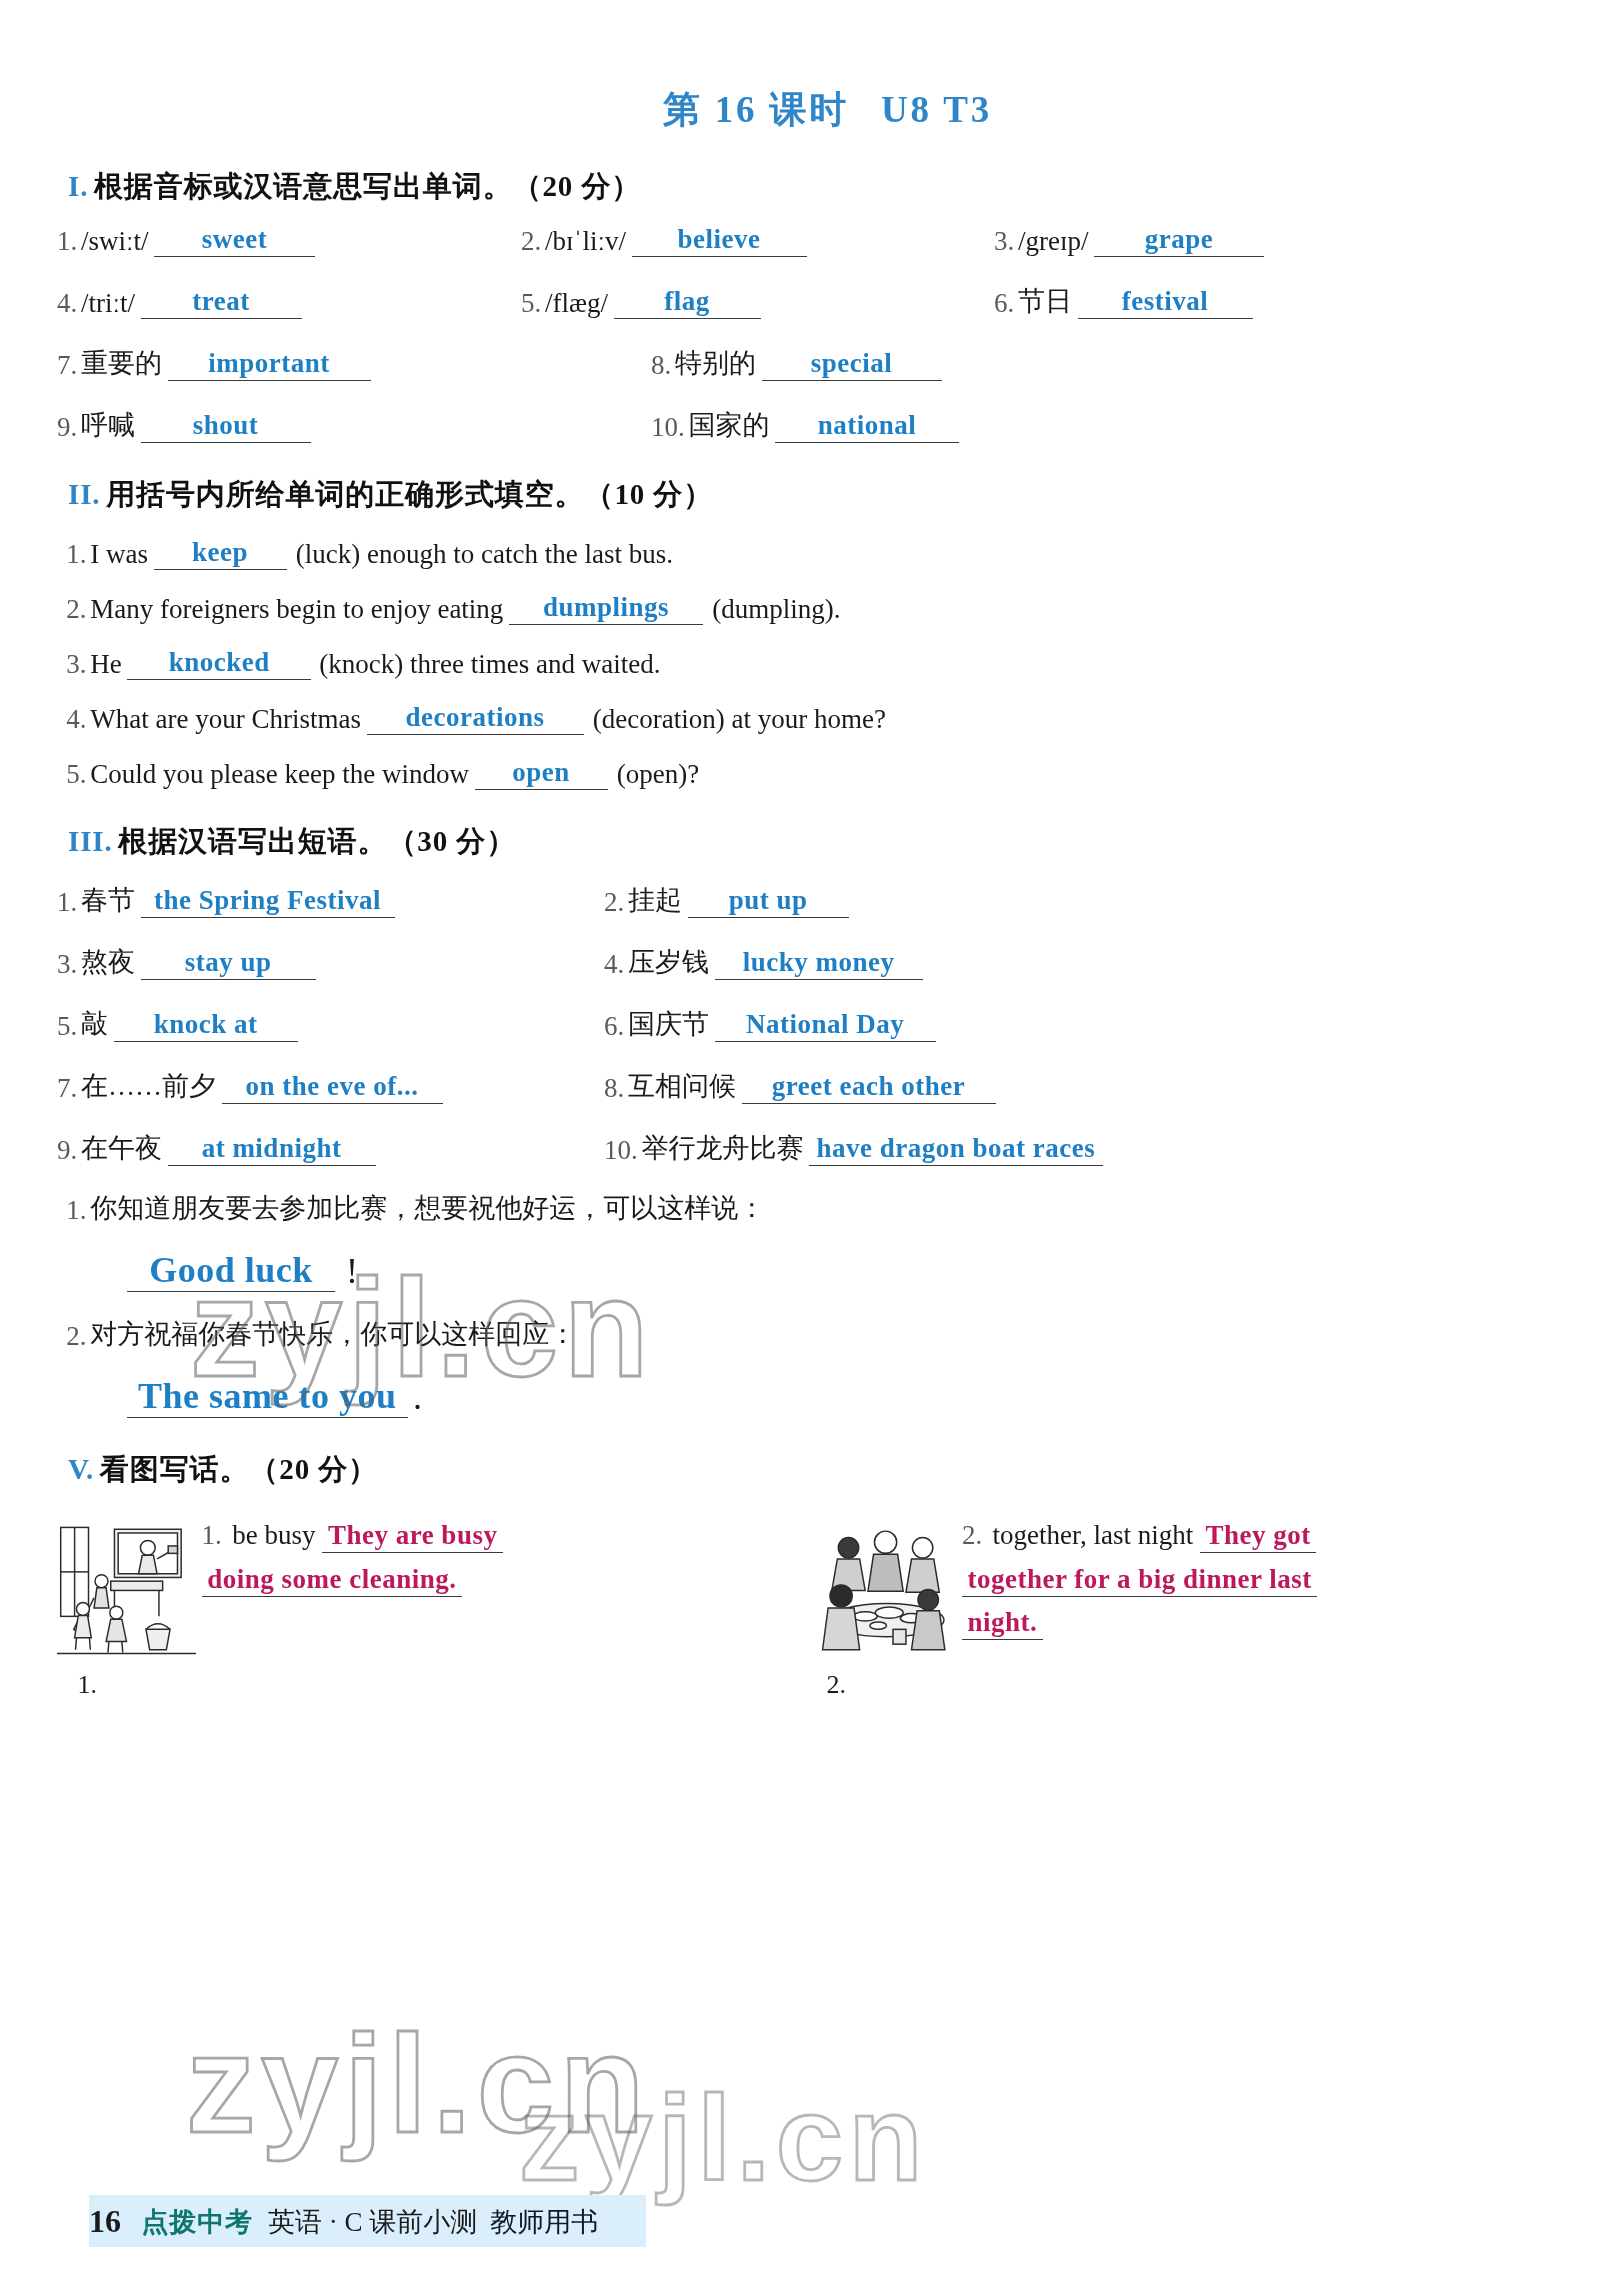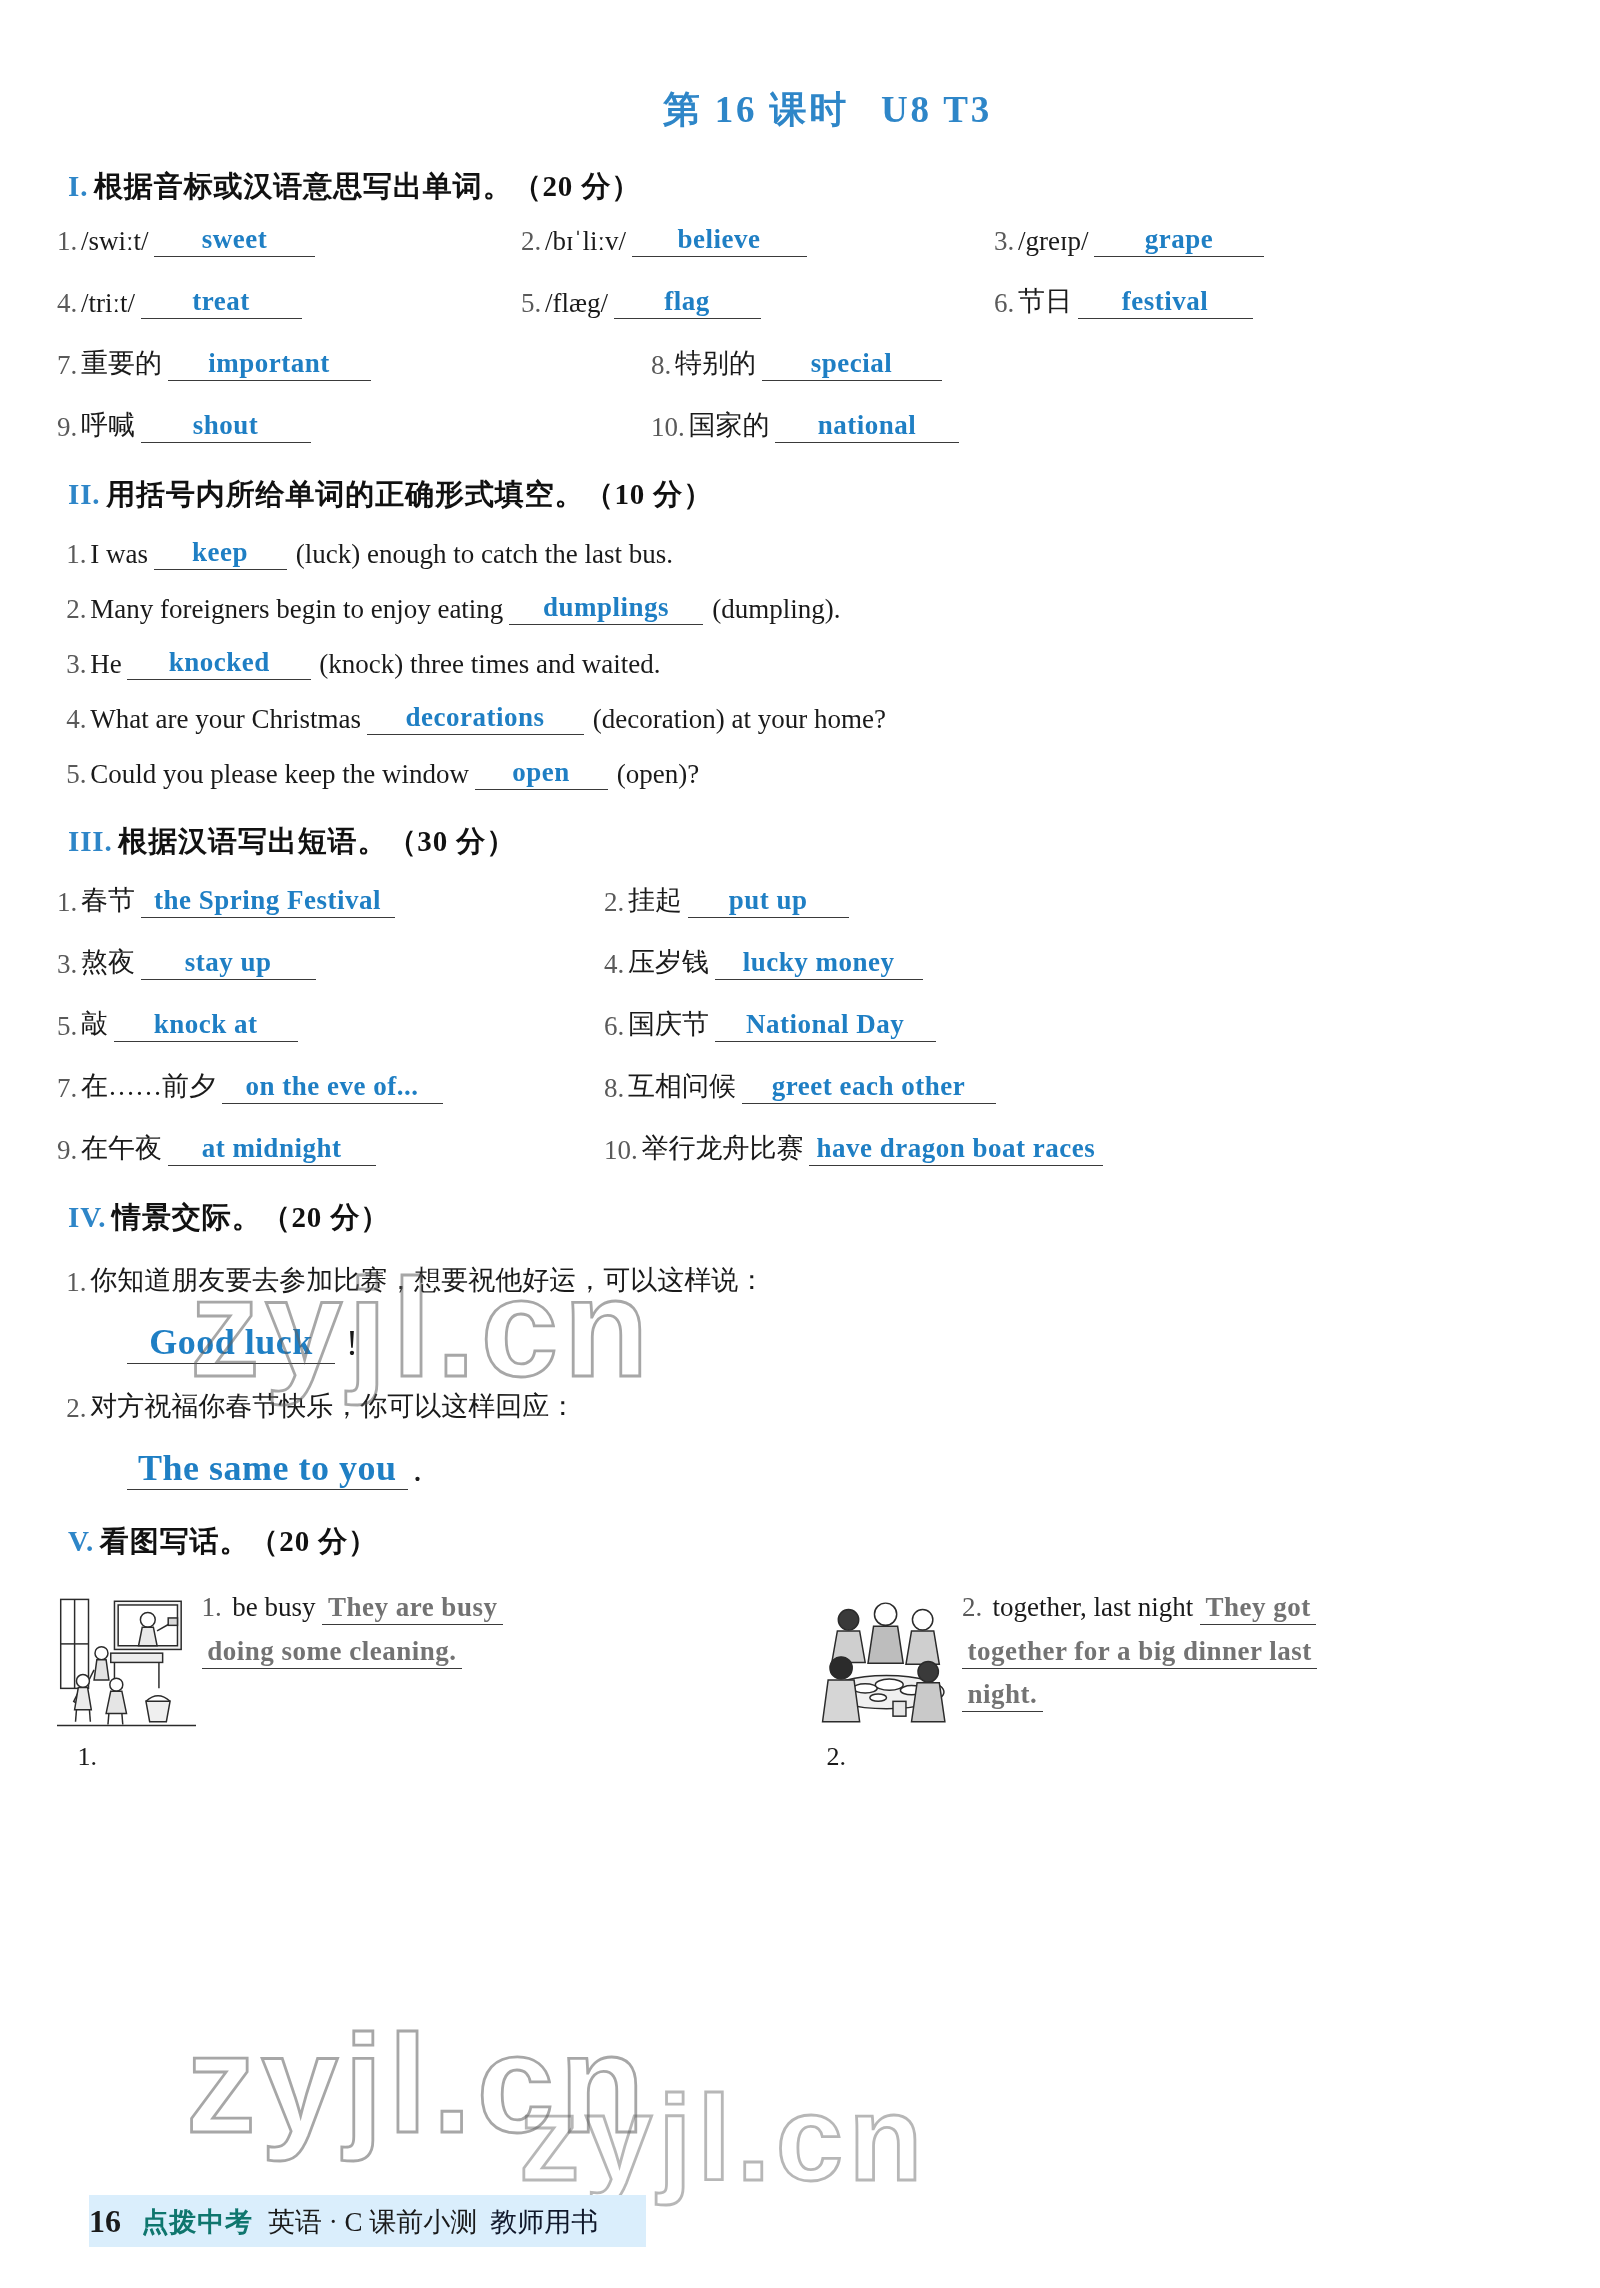--- a/index.html
+++ b/index.html
@@ -145,21 +145,21 @@
     position: relative;
     margin-top: 5.6px;
   }
   .pictext {
     font-size: 27px;
     line-height: 1.62;
     padding-left: 5.6px;
     flex: 1;
   }
   .pictext .ans {
-    color: #737373;
+    color: #be185d;
     font-weight: bold;
     border-bottom: 1.9px solid #3a3a3a;
     padding: 0 5.6px 1.9px 5.6px;
     letter-spacing: 0.5px;
   }
   .piccap {
     font-size: 26px;
     margin-top: 11px;
   }
   .piccap-left { margin-left: 20.4px; }
@@ -382,23 +382,20 @@
         <span class="qlabel">在午夜</span>
         <span class="blank" style="min-width:186px">at midnight</span>
       </div>
       <div class="cellitem">
         <span class="qnum">10.</span>
         <span class="qlabel">举行龙舟比赛</span>
         <span class="blank narrow" style="min-width:278px">have dragon boat races</span>
       </div>
     </div>
 
-    <div class="sec-head">
-      <span class="sec-num">IV.</span><span>情景交际。（20 分）</span>
-    </div>
 
     <div class="iv-prompt">
       <span class="qnum">1.</span>
       <span>你知道朋友要去参加比赛，想要祝他好运，可以这样说：</span>
     </div>
     <div class="iv-answer">
       <span class="blank" style="min-width:186px">Good luck</span>
       <span style="margin-left:11px">!</span>
     </div>
 

